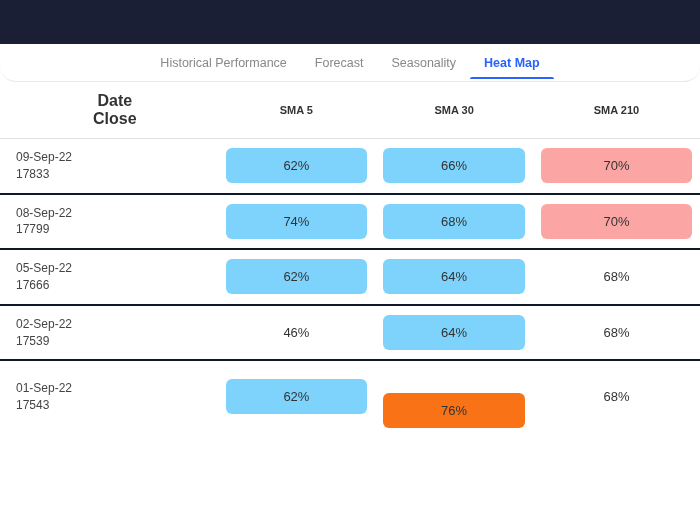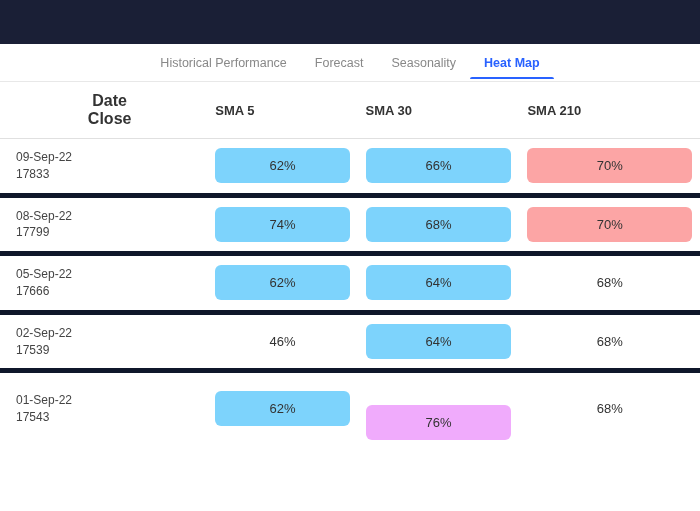--- a/index.html
+++ b/index.html
@@ -34,20 +34,21 @@
       color: #fff;
     }
     .tabs {
       display: flex;
       justify-content: center;
       align-items: center;
       border-bottom: 1px solid #e8e8e8;
       padding: 12px 10px;
       height: 38px;
       gap: 0;
+      border-radius: 16px;
     }
     .tab {
       padding: 8px 14px;
       font-size: 12.5px;
       color: #888;
       cursor: pointer;
       position: relative;
       white-space: nowrap;
     }
     .tab.active {
@@ -69,32 +70,32 @@
     }
     table {
       width: 100%;
       border-collapse: collapse;
       font-size: 13px;
     }
     thead th {
       background: #fff;
       font-weight: 600;
       color: #333;
-      text-align: left;
+      text-align: center;
       padding: 10px 8px;
       border-bottom: 1px solid #e0e0e0;
-      font-size: 13px;
+      font-size: 11px;
     }
     thead th.date-col {
       text-align: center;
       padding-left: 20px;
       font-size: 16px;
     }
     tbody tr {
-      border-bottom: 5px solid #0f172a;
+      border-bottom: 2px solid #0f172a;
     }
     tbody tr:last-child {
       border-bottom: none;
     }
     .date-cell {
       padding: 10px 8px 10px 16px;
       color: #444;
       font-size: 12px;
       line-height: 1.4;
       white-space: nowrap;
@@ -105,21 +106,21 @@
     }
     .cell-inner {
       border-radius: 6px;
       padding: 10px 8px;
       font-size: 13px;
       font-weight: 500;
       color: #333;
       display: block;
     }
     .bg-yellow { background-color: #7dd3fc; }
-    .bg-light-green { background-color: #f0abfc; margin-top: 28px; }
+    .bg-light-green { background-color: #f97316; margin-top: 28px; }
     .bg-green { background-color: #fca5a5; }
     .bg-white { background-color: transparent; }
     .bg-medium-green { background-color: #7dd3fc; }
   </style>
 </head>
 <body>
 
 <div class="header">
   <button class="back-btn"></button>
   <span class="header-title"></span>

